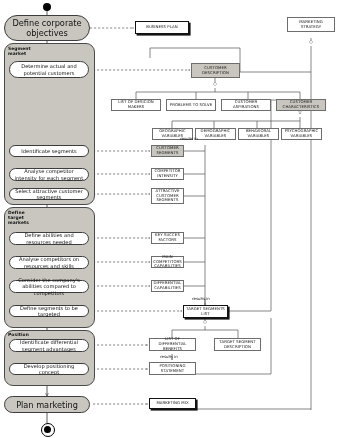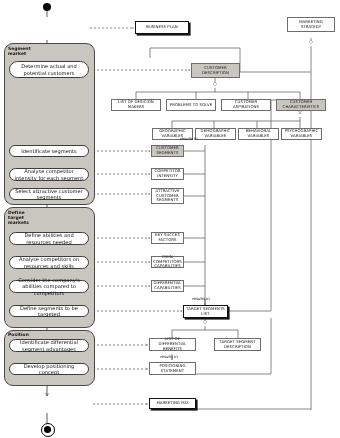--- a/index.html
+++ b/index.html
@@ -135,20 +135,23 @@
       <line x1="271" y1="311" x2="271" y2="100"></line>
       <line x1="228" y1="311" x2="271" y2="311"></line>
       <line x1="271" y1="100" x2="311" y2="100"></line>
       <line x1="196" y1="374" x2="271" y2="374"></line>
       <line x1="271" y1="374" x2="271" y2="318"></line>
     </g>
   </svg>
 
   <div class="node-dot" style="left:43px;top:3px;width:8px;height:8px;"></div>
 
+  <div class="action big" style="left:4px;top:15px;width:86px;height:26px;">
+    <span>Define corporate objectives</span>
+  </div>
 
   <div class="artifact shadow" style="left:135px;top:21px;width:54px;height:13px;">
     <span>BUSINESS PLAN</span>
   </div>
 
   <div class="artifact" style="left:287px;top:17px;width:48px;height:15px;">
     <span>MARKETING STRATEGY</span>
   </div>
 
   <div class="lane" style="left:4px;top:43px;width:89px;height:160px;"></div>
@@ -189,20 +192,23 @@
   <div class="lane" style="left:4px;top:330px;width:89px;height:54px;"></div>
   <div class="lane-label" style="left:8px;top:332px;width:50px;">Position</div>
 
   <div class="action" style="left:9px;top:339px;width:80px;height:13px;">
     <span>Identificate differential segment advantages</span>
   </div>
   <div class="action" style="left:9px;top:363px;width:80px;height:12px;">
     <span>Develop positioning concept</span>
   </div>
 
+  <div class="action big" style="left:4px;top:396px;width:86px;height:17px;">
+    <span>Plan marketing</span>
+  </div>
   <div class="artifact shadow" style="left:149px;top:398px;width:47px;height:11px;">
     <span>MARKETING MIX</span>
   </div>
   <div class="node-ring" style="left:41px;top:423px;width:12px;height:12px;"></div>
   <div class="node-dot" style="left:43.5px;top:425.5px;width:7px;height:7px;"></div>
 
   <div class="artifact shaded" style="left:191px;top:63px;width:49px;height:15px;">
     <span>CUSTOMER DESCRIPTION</span>
   </div>
 

